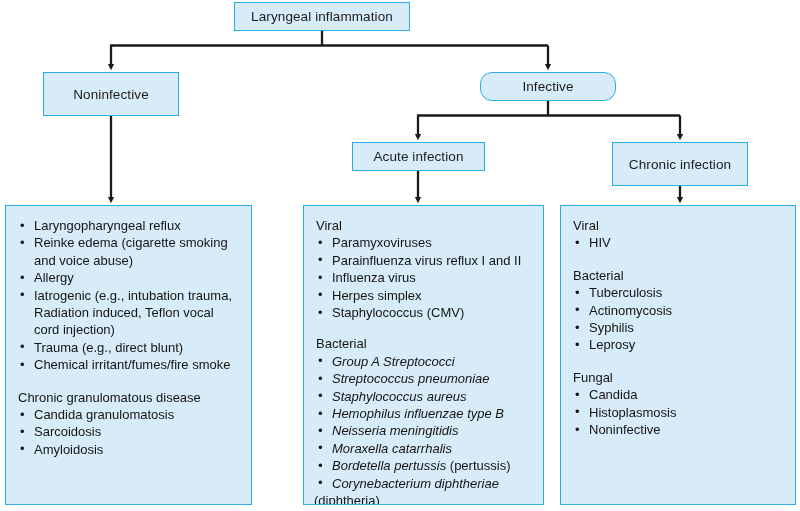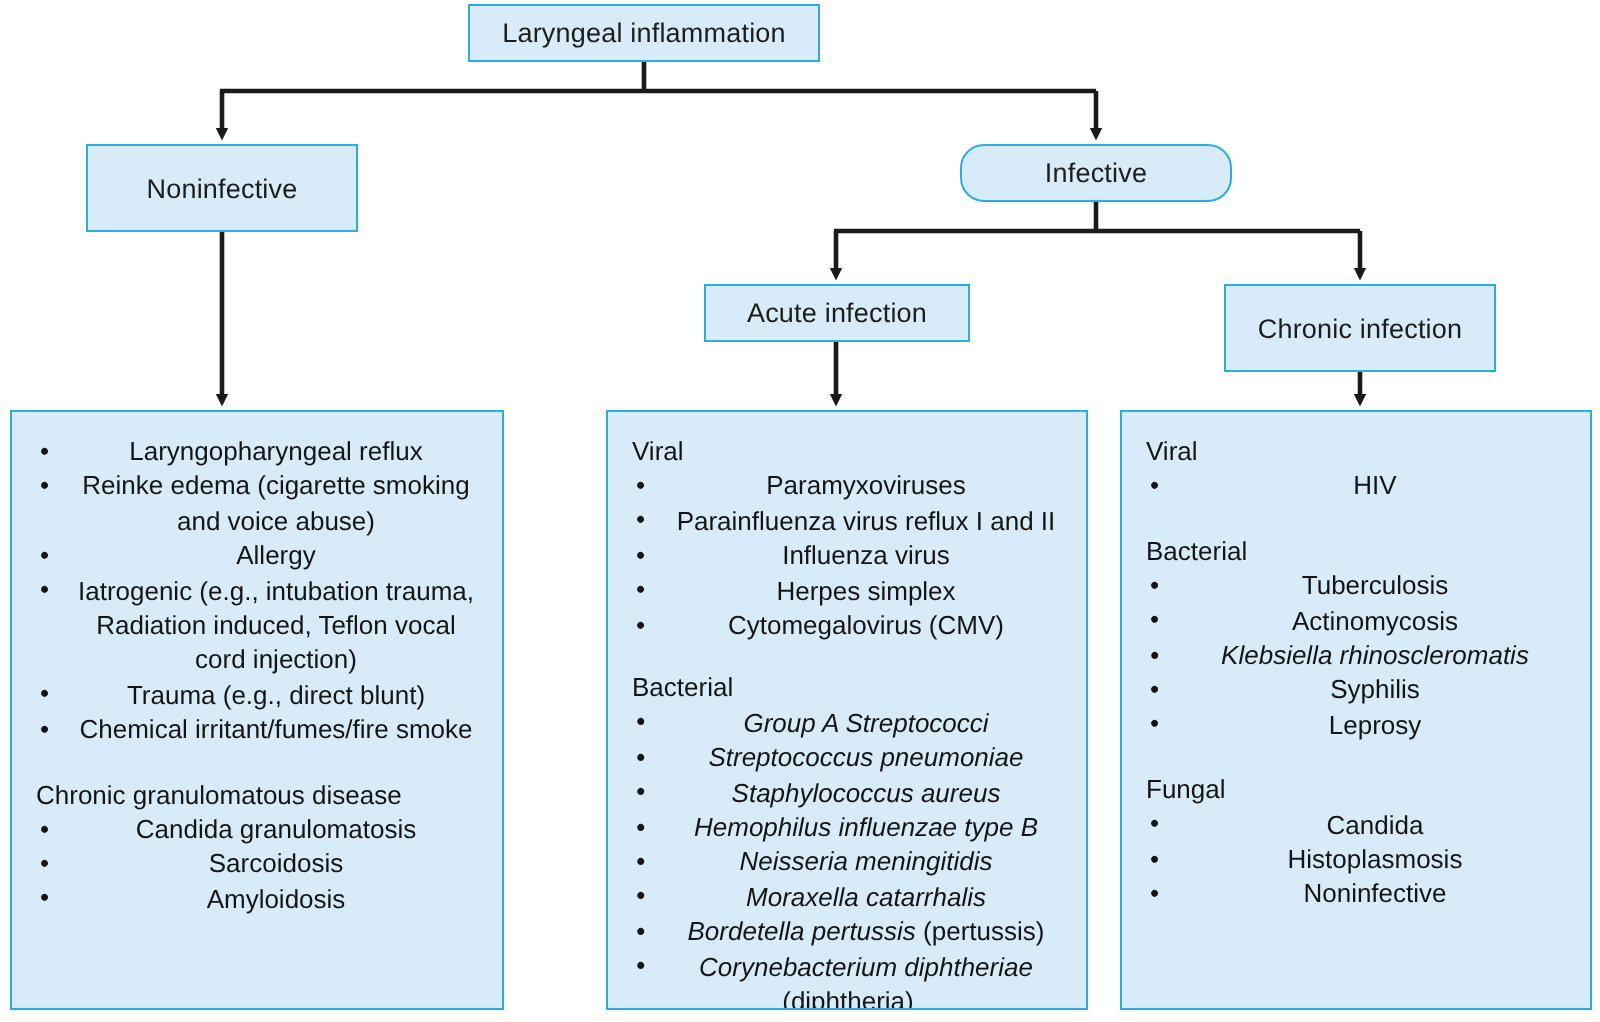--- a/index.html
+++ b/index.html
@@ -54,21 +54,20 @@
   }
   .panel .group-heading {
     margin: 0 0 0 2px;
     font-size: 13px;
     font-weight: 400;
   }
   .panel ul {
     list-style: none;
     margin: 0;
     padding: 0;
-    text-align: center;
   }
   .panel li {
     position: relative;
     padding-left: 18px;
     margin: 0;
   }
   .panel li::before {
     content: "\2022";
     position: absolute;
     left: 4px;
@@ -168,21 +167,21 @@
     </ul>
   </div>
 
   <div class="panel" id="panel-acute">
     <p class="group-heading">Viral</p>
     <ul>
       <li>Paramyxoviruses</li>
       <li>Parainfluenza virus reflux I and II</li>
       <li>Influenza virus</li>
       <li>Herpes simplex</li>
-      <li>Cytomegalovirus (CMV)</li>
+      <li>Staphylococcus (CMV)</li>
     </ul>
     <div class="spacer-sm"></div>
     <p class="group-heading">Bacterial</p>
     <ul>
       <li class="ital">Group A Streptococci</li>
       <li class="ital">Streptococcus pneumoniae</li>
       <li class="ital">Staphylococcus aureus</li>
       <li class="ital">Hemophilus influenzae type B</li>
       <li class="ital">Neisseria meningitidis</li>
       <li class="ital">Moraxella catarrhalis</li>
@@ -194,21 +193,20 @@
   <div class="panel" id="panel-chronic">
     <p class="group-heading">Viral</p>
     <ul>
       <li>HIV</li>
     </ul>
     <div class="spacer"></div>
     <p class="group-heading">Bacterial</p>
     <ul>
       <li>Tuberculosis</li>
       <li>Actinomycosis</li>
-      <li class="ital">Klebsiella rhinoscleromatis</li>
       <li>Syphilis</li>
       <li>Leprosy</li>
     </ul>
     <div class="spacer"></div>
     <p class="group-heading">Fungal</p>
     <ul>
       <li>Candida</li>
       <li>Histoplasmosis</li>
       <li>Noninfective</li>
     </ul>

